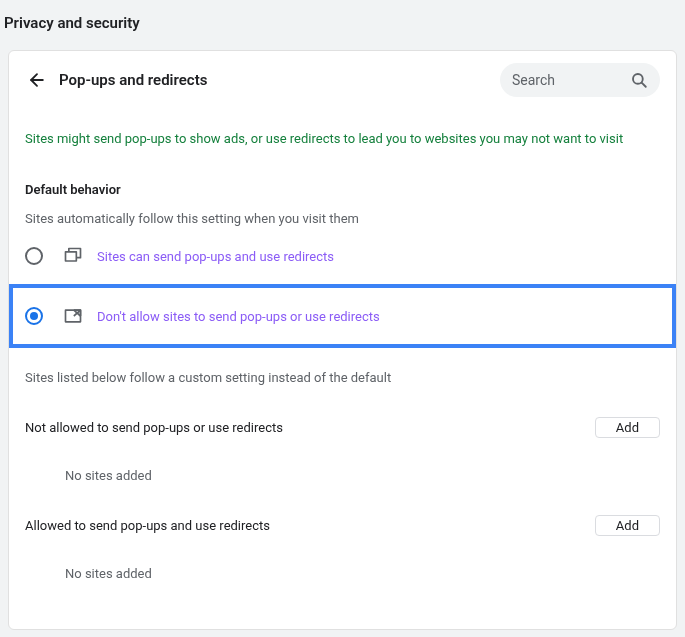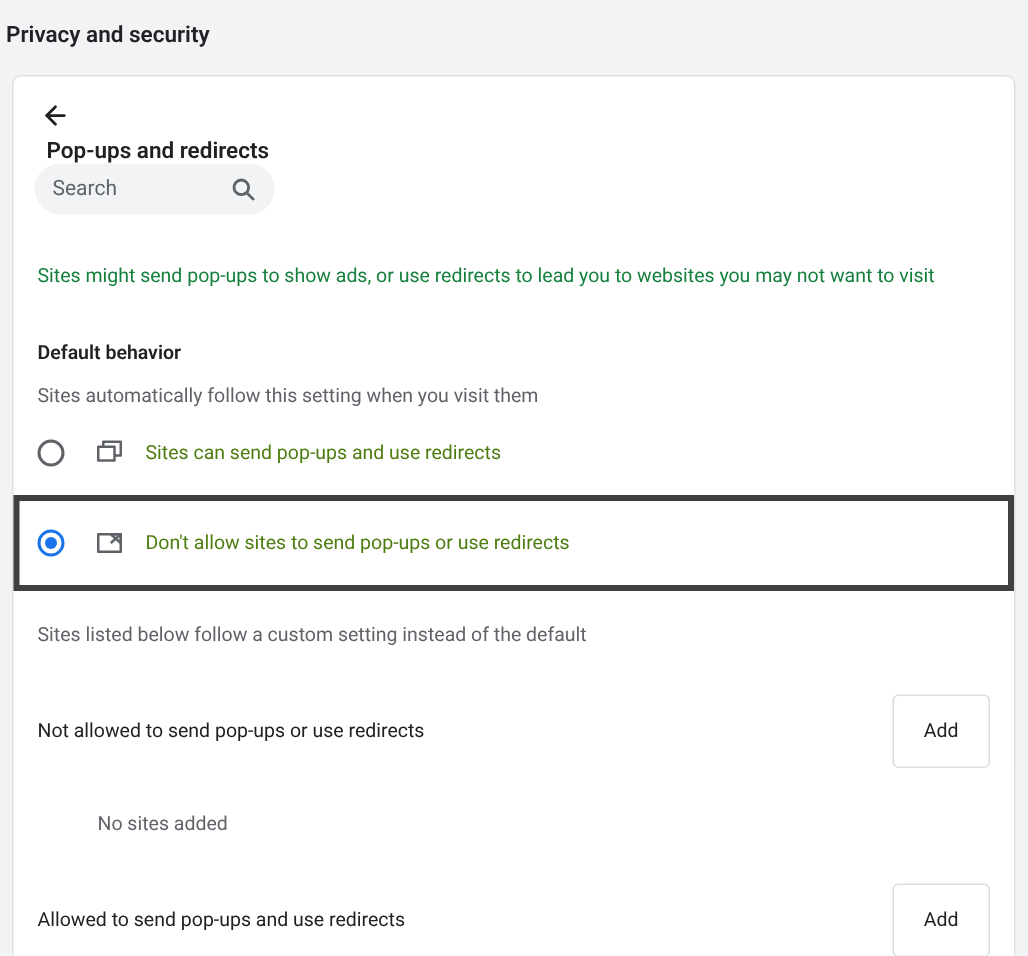--- a/index.html
+++ b/index.html
@@ -25,22 +25,22 @@
     .card {
       background: #fff;
       margin: 2px 8px 0 8px;
       border-radius: 6px;
       border: 1px solid #e0e0e0;
       min-height: 580px;
       padding-bottom: 20px;
     }
     .card-header {
       display: flex;
+      align-items: center;
       padding: 12px 16px 10px 14px;
-      flex-direction: column;
     }
     .back-btn {
       width: 28px;
       height: 28px;
       display: flex;
       align-items: center;
       justify-content: center;
       cursor: pointer;
       color: #202124;
     }
@@ -121,25 +121,25 @@
       width: 20px;
       height: 20px;
       margin-left: 20px;
       color: #5f6368;
       display: flex;
       align-items: center;
       justify-content: center;
     }
     .row-label {
       font-size: 13px;
-      color: #4d7c0f;
+      color: #8b5cf6;
       margin-left: 14px;
     }
     .highlighted-wrap {
-      border: 4px solid #404040;
+      border: 4px solid #3b82f6;
       margin: 4px 0 8px 0;
     }
     .highlighted-wrap .radio-row {
       margin-top: 0;
       padding: 18px 12px;
     }
     .list-row {
       display: flex;
       align-items: center;
       justify-content: space-between;
@@ -147,21 +147,21 @@
     }
     .list-label {
       font-size: 13px;
       color: #202124;
     }
     .add-btn {
       border: 1px solid #dadce0;
       background: #fff;
       color: #202124;
       font-size: 13px;
-      padding: 16px 20px;
+      padding: 2px 20px;
       border-radius: 4px;
       cursor: pointer;
     }
     .empty-text {
       font-size: 13px;
       color: #5f6368;
       padding: 30px 16px 0 56px;
     }
   </style>
 </head>

